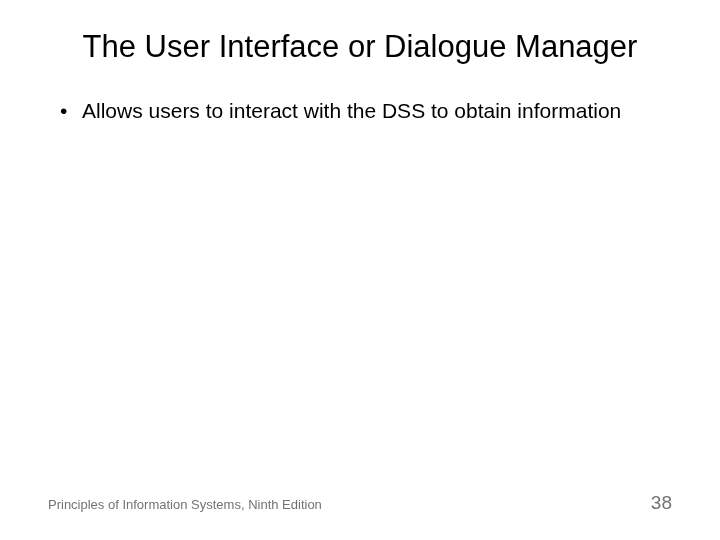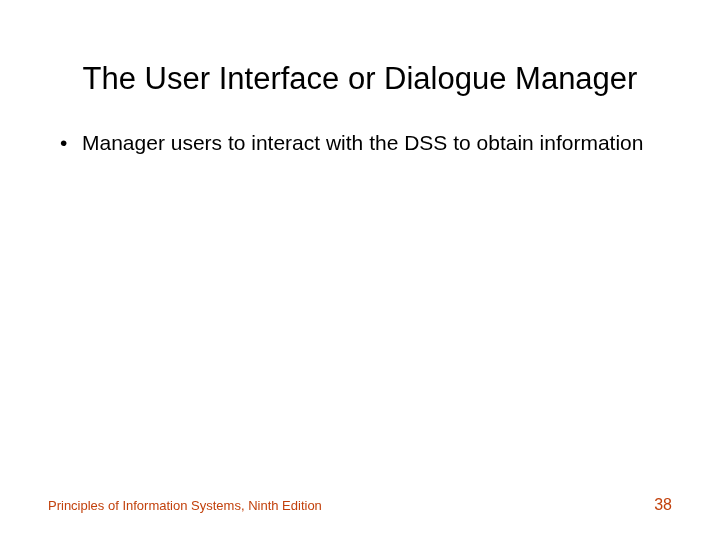--- a/index.html
+++ b/index.html
@@ -22,21 +22,20 @@
       padding: 28px 48px 0 48px;
       position: relative;
     }
     .title {
       text-align: center;
       font-size: 31px;
       font-weight: normal;
       line-height: 1.25;
       margin-bottom: 30px;
       padding: 0 20px;
-      margin-top: 32px;
     }
     .bullets {
       list-style: none;
       padding-left: 8px;
     }
     .bullets li {
       font-size: 21px;
       line-height: 1.3;
       margin-bottom: 4px;
       position: relative;
@@ -51,35 +50,35 @@
     }
     .footer {
       position: absolute;
       bottom: 26px;
       left: 48px;
       right: 48px;
       display: flex;
       justify-content: space-between;
       align-items: baseline;
       font-size: 13px;
-      color: #c2410c;
+      color: #737373;
       gap: 20px;
     }
     .footer-left {
       font-size: 13px;
     }
     .footer-right {
-      font-size: 16px;
+      font-size: 19px;
     }
   </style>
 </head>
 <body>
 
 <div class="slide">
   <h1 class="title">The User Interface or Dialogue Manager</h1>
   <ul class="bullets">
-    <li>Manager users to interact with the DSS to obtain information</li>
+    <li>Allows users to interact with the DSS to obtain information</li>
   </ul>
   <div class="footer">
     <span class="footer-left">Principles of Information Systems, Ninth Edition</span>
     <span class="footer-right">38</span>
   </div>
 </div>
 
 </body></html>

